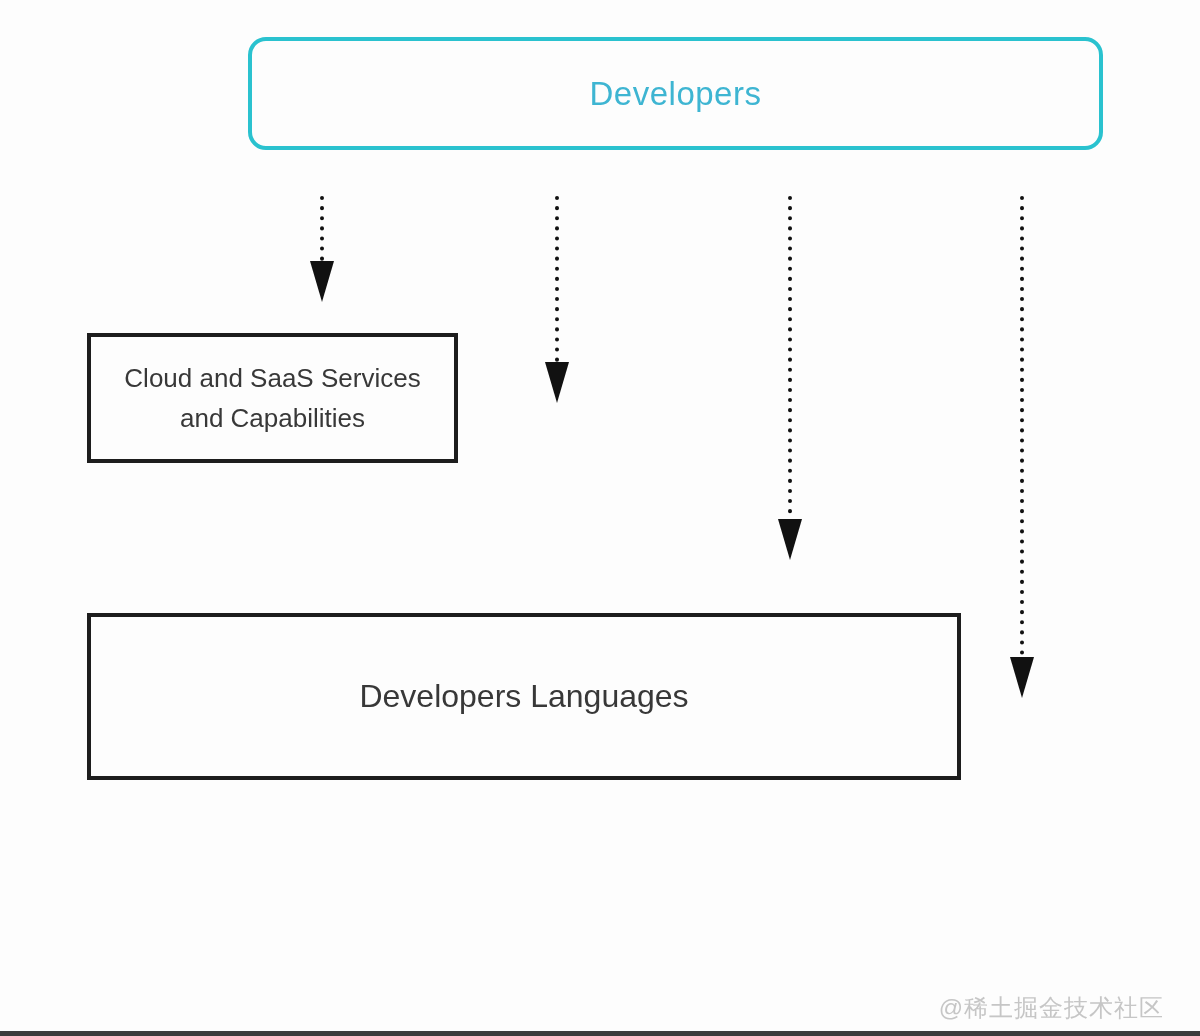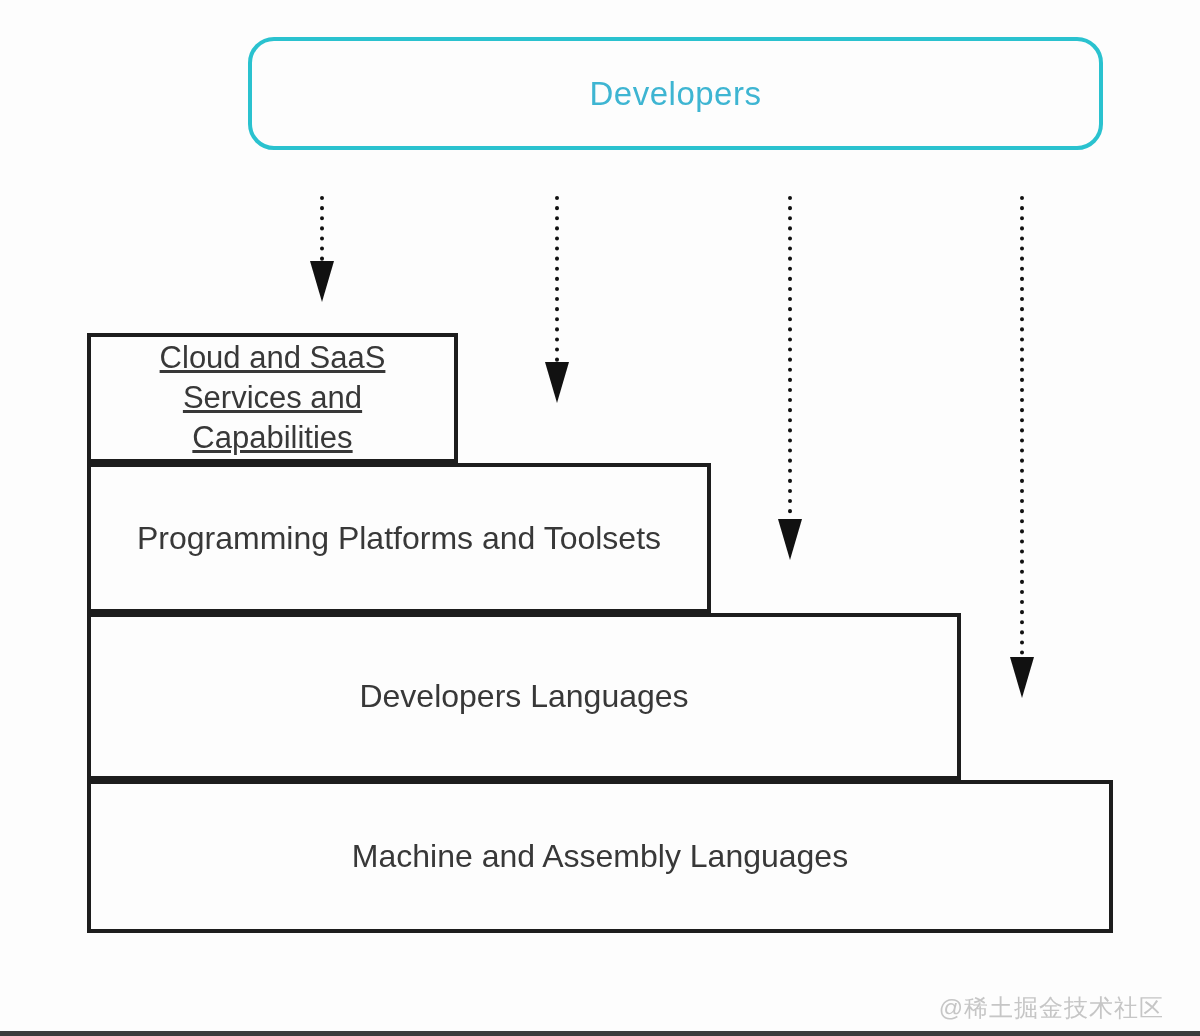--- a/index.html
+++ b/index.html
@@ -26,21 +26,21 @@
   }
 
   
   .dev-box {
     position: absolute;
     left: 248px;
     top: 37px;
     width: 855px;
     height: 113px;
     border: 4px solid var(--accent);
-    border-radius: 26px;
+    border-radius: 18px;
     background: var(--bg);
     display: flex;
     align-items: center;
     justify-content: center;
   }
   .dev-box .dev-label {
     color: var(--accent-text);
     font-size: 33px;
     letter-spacing: 0.5px;
   }
@@ -70,21 +70,21 @@
     border: 4px solid var(--line);
     background: var(--bg);
     display: flex;
     align-items: center;
     justify-content: center;
     text-align: center;
     color: var(--text);
   }
   .layer-1 {
     top: 333px; width: 371px; height: 130px;
-    font-size: 31px; line-height: 40px; padding: 0 14px; text-decoration: underline;
+    font-size: 26px; line-height: 40px; padding: 0 14px;
   }
   .layer-2 { top: 463px; width: 624px; height: 150px; font-size: 32px; }
   .layer-3 { top: 613px; width: 874px; height: 167px; font-size: 32px; }
   .layer-4 { top: 780px; width: 1026px; height: 153px; font-size: 32px; }
 
   
   .watermark {
     position: absolute;
     top: 992px;
     right: 36px;
@@ -125,27 +125,21 @@
     <polygon points="3,324 27,324 15,365"></polygon>
   </svg>
   <svg class="arrow arrow-4" viewBox="0 0 30 504">
     <line x1="15" y1="3" x2="15" y2="460"></line>
     <polygon points="3,462 27,462 15,503"></polygon>
   </svg>
 
   <div class="layer layer-1">
     <span>Cloud and SaaS Services and Capabilities</span>
   </div>
-  <div class="layer layer-2">
-    <span>Programming Platforms and Toolsets</span>
-  </div>
   <div class="layer layer-3">
     <span>Developers Languages</span>
-  </div>
-  <div class="layer layer-4">
-    <span>Machine and Assembly Languages</span>
   </div>
 
   <div class="watermark">@稀土掘金技术社区</div>
 
   <div class="bottom-bar"></div>
 
 </div>
 
 </body></html>

